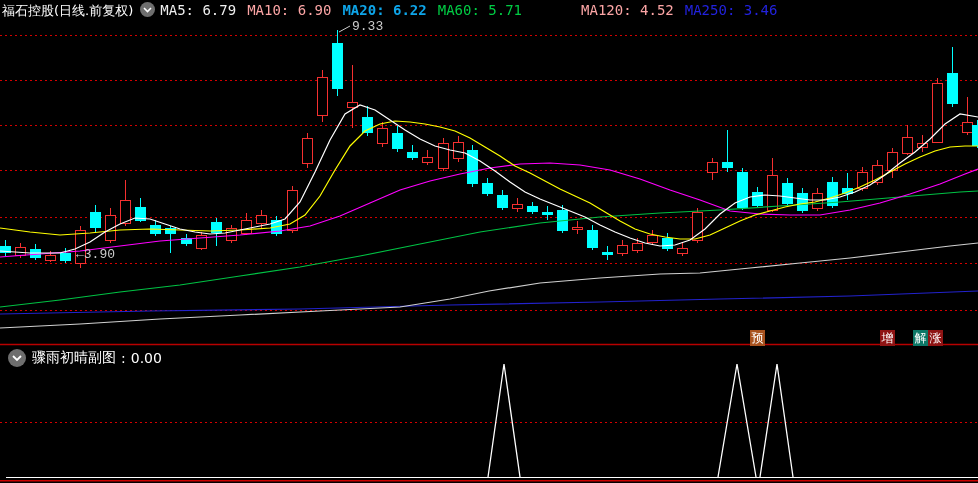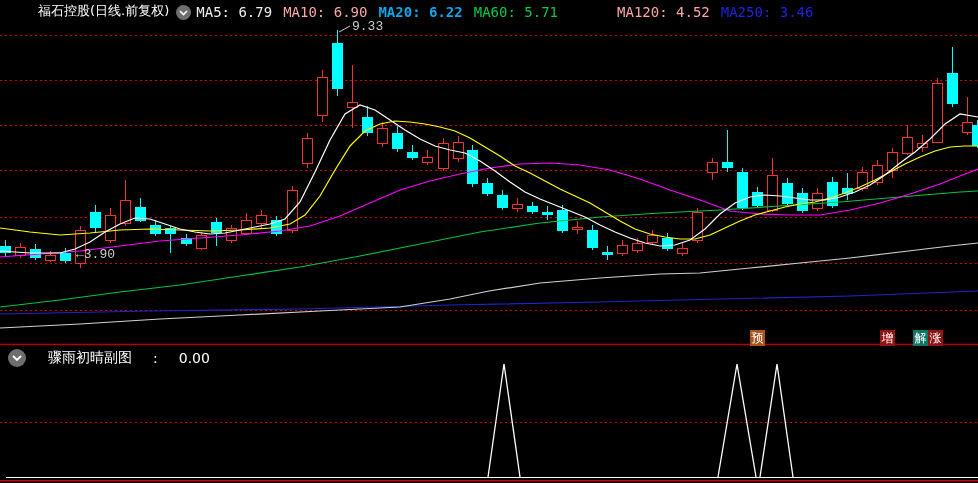--- a/index.html
+++ b/index.html
@@ -1,37 +1,37 @@
 <!DOCTYPE html>
 <html><head>
 <meta charset="utf-8">
 <style>
   html,body{margin:0;padding:0;background:#000;}
   #app{position:relative;width:978px;height:483px;background:#000;overflow:hidden;
        font-family:"DejaVu Sans","Liberation Sans",sans-serif;}
   svg{position:absolute;left:0;display:block;}
   #mainSvg{top:0;cursor:crosshair;}
   #subSvg{top:346px;cursor:crosshair;}
-  .hdr{position:absolute;top:2px;left:2px;height:18px;display:flex;align-items:flex-end;
-       white-space:nowrap;z-index:5;margin-left:36px;}
+  .hdr{position:absolute;top:2px;left:2px;height:18px;display:flex;align-items:flex-start;
+       white-space:nowrap;z-index:5;}
   .title{color:#fff;font-size:13px;letter-spacing:0px;}
   .chev{display:inline-flex;align-items:center;justify-content:center;
         width:15px;height:15px;border-radius:50%;background:#6e6e6e;margin:0 5px 0 7px;
         cursor:pointer;flex:0 0 auto;}
   .chev svg{position:static;}
   .legend{display:flex;gap:11px;font-family:"DejaVu Sans Mono","Liberation Mono",monospace;
           font-size:14px;}
   .legend span{display:inline-block;}
   .plabel{position:absolute;color:#ccc;font-size:13px;z-index:4;
           font-family:Liberation Mono, monospace;}
   #hiLabel{left:352px;top:19px;}
   #loLabel{left:76px;top:247px;}
   #badges .badge{position:absolute;top:330px;width:15px;height:16px;line-height:16px;
           text-align:center;color:#fff;font-size:12px;z-index:6;cursor:pointer;}
-  .subhdr{position:absolute;top:349px;left:8px;display:flex;align-items:center;z-index:5;gap:16px;}
+  .subhdr{position:absolute;top:349px;left:8px;display:flex;align-items:center;z-index:5;}
   .chev.big{width:18px;height:18px;margin:0 6px 0 0;}
   .subhdr .txt{color:#fff;font-size:14px;}
   .subhdr .colon{margin:0 5px;}
 </style>
 </head>
 <body>
 
 <div id="app">
 
   <svg id="mainSvg" width="978" height="346">

